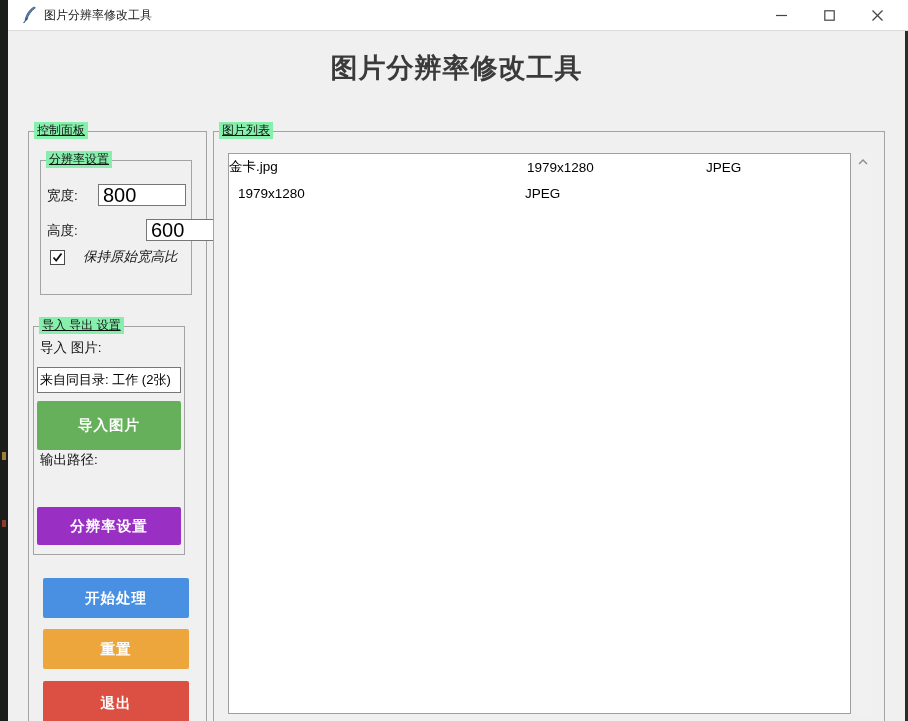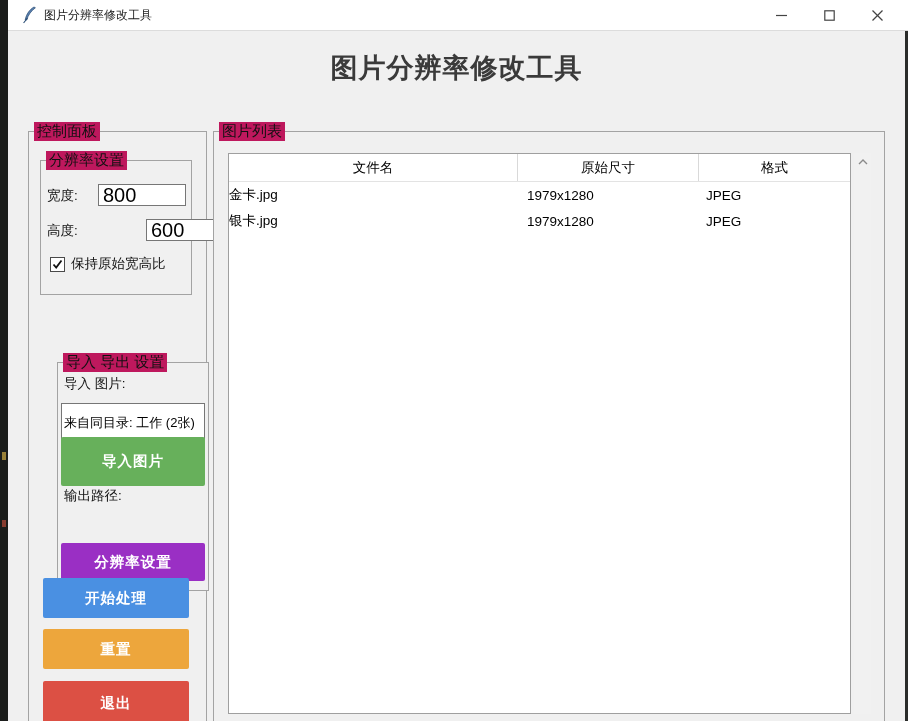--- a/index.html
+++ b/index.html
@@ -17,39 +17,39 @@
   
   .titlebar{position:absolute;left:8px;top:0;width:900px;height:30px;background:#ffffff;border-bottom:1px solid #dcdcdc;}
   .app-icon{position:absolute;left:14px;top:6px;width:15px;height:18px;}
   .title-text{position:absolute;left:36px;top:0;line-height:30px;font-size:12px;color:#1a1a1a;}
   .win-btn{position:absolute;top:0;width:46px;height:30px;background:transparent;border:none;cursor:pointer;display:flex;align-items:center;justify-content:center;padding:0;}
   .win-min{right:104px}.win-max{right:56px}.win-close{right:8px}
   
   .heading{position:absolute;left:8px;top:50px;width:897px;text-align:center;font-size:27px;font-weight:bold;color:#3a3a3a;letter-spacing:1px;}
   
   .lf{position:absolute;border:1px solid #a3a3a3;background:#f0f0f0;}
-  .lf-label{position:absolute;top:-10px;left:5px;background:#be185d;padding:0 3px;font-size:15px;color:#111;white-space:nowrap;}
+  .lf-label{position:absolute;top:-10px;left:5px;background:#86efac;padding:0 3px;font-size:12px;color:#111;white-space:nowrap;text-decoration:underline;}
   .control-panel{left:28px;top:131px;width:177px;height:600px;}
   .res-frame{left:11px;top:28px;width:150px;height:133px;}
-  .io-frame{left:28px;top:194px;width:150px;height:227px;margin-top:36px;}
+  .io-frame{left:4px;top:194px;width:150px;height:227px;}
   .list-frame{left:213px;top:131px;width:670px;height:600px;}
   
   .fld-label{position:absolute;font-size:13.5px;color:#111;white-space:nowrap;}
   .entry{position:absolute;box-sizing:border-box;border:1px solid #767676;background:#fff;font-size:20px;
          font-family:"Liberation Sans","DejaVu Sans",sans-serif;padding:1px 4px;color:#000;}
   .res-lbl-w{left:6px;top:26px}.res-lbl-h{left:6px;top:61px}
   .entry-w{left:57px;top:23px;width:88px;height:22px;}
   .entry-h{left:57px;top:58px;width:88px;height:22px;margin-left:48px;}
-  .chk-row{position:absolute;left:9px;top:94px;display:flex;align-items:center;gap:6px;}
+  .chk-row{position:absolute;left:9px;top:87px;display:flex;align-items:center;gap:18px;font-style:italic;}
   .checkbox{width:13px;height:13px;background:#fff;border:1px solid #4a4a4a;display:flex;align-items:center;justify-content:center;cursor:pointer;}
   .checkbox .check{display:none;}
   .checkbox.checked .check{display:block;}
   .chk-label{font-size:13.5px;color:#111;white-space:nowrap;}
   .io-import-lbl{left:6px;top:12px}.io-output-lbl{left:6px;top:124px}
-  .entry-import{left:3px;top:40px;width:144px;height:25px;font-size:13px;padding:19px 2px;}
+  .entry-import{left:3px;top:40px;width:144px;height:25px;font-size:13px;padding:12px 2px;}
   .entry-output{left:3px;top:150px;width:144px;height:24px;}
   
   .btn{position:absolute;border:none;color:#fff;font-weight:bold;font-size:14.5px;cursor:pointer;
        font-family:"Liberation Sans","DejaVu Sans",sans-serif;letter-spacing:1px;border-radius:2px;}
   .btn-import{left:3px;top:74px;width:144px;height:49px;background:#67b05b;}
   .btn-output{left:3px;top:180px;width:144px;height:38px;background:#9a2fc4;}
   .btn-start{left:14px;top:446px;width:146px;height:40px;background:#4a90e2;}
   .btn-reset{left:14px;top:497px;width:146px;height:40px;background:#eda63c;}
   .btn-exit{left:14px;top:549px;width:146px;height:45px;background:#dc5044;}
   
@@ -131,32 +131,26 @@
 
   <button class="btn btn-start">开始处理</button>
   <button class="btn btn-reset">重置</button>
   <button class="btn btn-exit">退出</button>
 </div>
 
 <div class="lf list-frame">
   <span class="lf-label">图片列表</span>
 
   <div class="table">
-    <div class="thead">
-      <div class="th">文件名</div>
-      <div class="th">原始尺寸</div>
-      <div class="th">格式</div>
-    </div>
     <div class="trow">
       <div class="td td-name">金卡.jpg</div>
       <div class="td td-size">1979x1280</div>
       <div class="td td-fmt">JPEG</div>
     </div>
     <div class="trow">
-      <div class="td td-name">银卡.jpg</div>
       <div class="td td-size">1979x1280</div>
       <div class="td td-fmt">JPEG</div>
     </div>
   </div>
 
   <div class="vscroll">
     <div class="up">
       <svg width="10" height="6" viewBox="0 0 10 6">
           <path d="M1 5 L5 1 L9 5" fill="none" stroke="#8a8a8a" stroke-width="1.4"></path>
         </svg>

